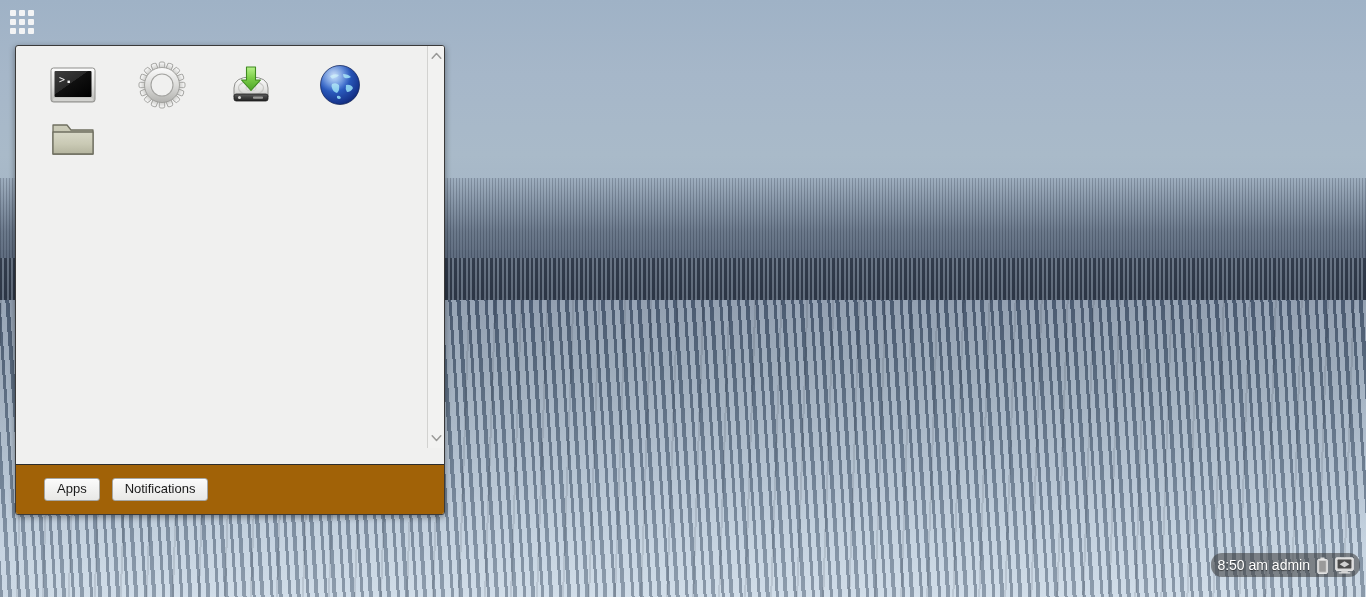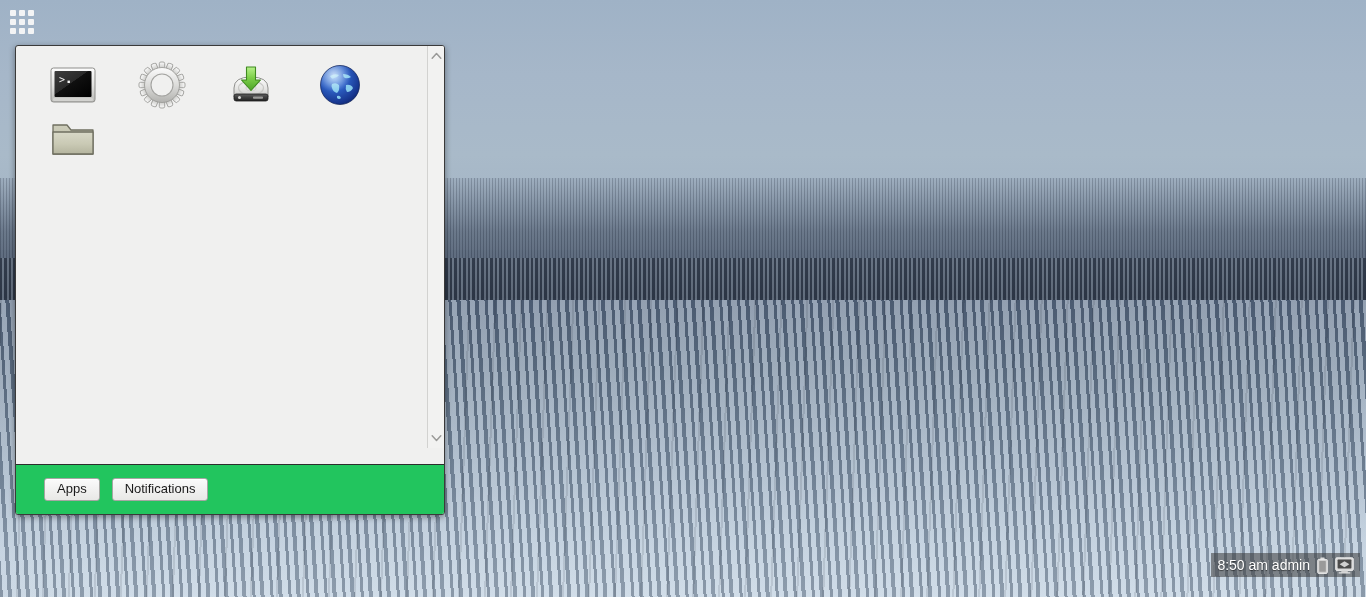--- a/index.html
+++ b/index.html
@@ -171,21 +171,21 @@
     justify-content: center;
     cursor: pointer;
     color: #9a9a98;
   }
   #sb-track { flex: 1 1 auto; width: 15px; }
 
   
   #panel-footer {
     flex: 0 0 50px;
     border-top: 1px solid #2c2c2c;
-    background: #22c55e;
+    background: #a16207;
     display: flex;
     align-items: center;
     padding: 0 0 0 28px;
     gap: 12px;
     margin-top: 16px;
   }
   .tab-btn {
     font-family: "Liberation Sans", sans-serif;
     font-size: 13px;
     color: #1a1a1a;
@@ -201,21 +201,21 @@
   
   #systray {
     position: absolute;
     right: 6px; bottom: 20px;
     height: 24px;
     display: flex;
     align-items: center;
     gap: 7px;
     padding: 2px 6px;
     background: rgba(58,58,58,.55);
-    border-radius: 0;
+    border-radius: 11px;
     z-index: 40;
   }
   #tray-clock {
     font-family: "Liberation Sans", sans-serif;
     font-size: 14px;
     color: #ffffff;
     line-height: 18px;
     white-space: nowrap;
     text-shadow: 0 1px 1px rgba(0,0,0,.55);
   }

